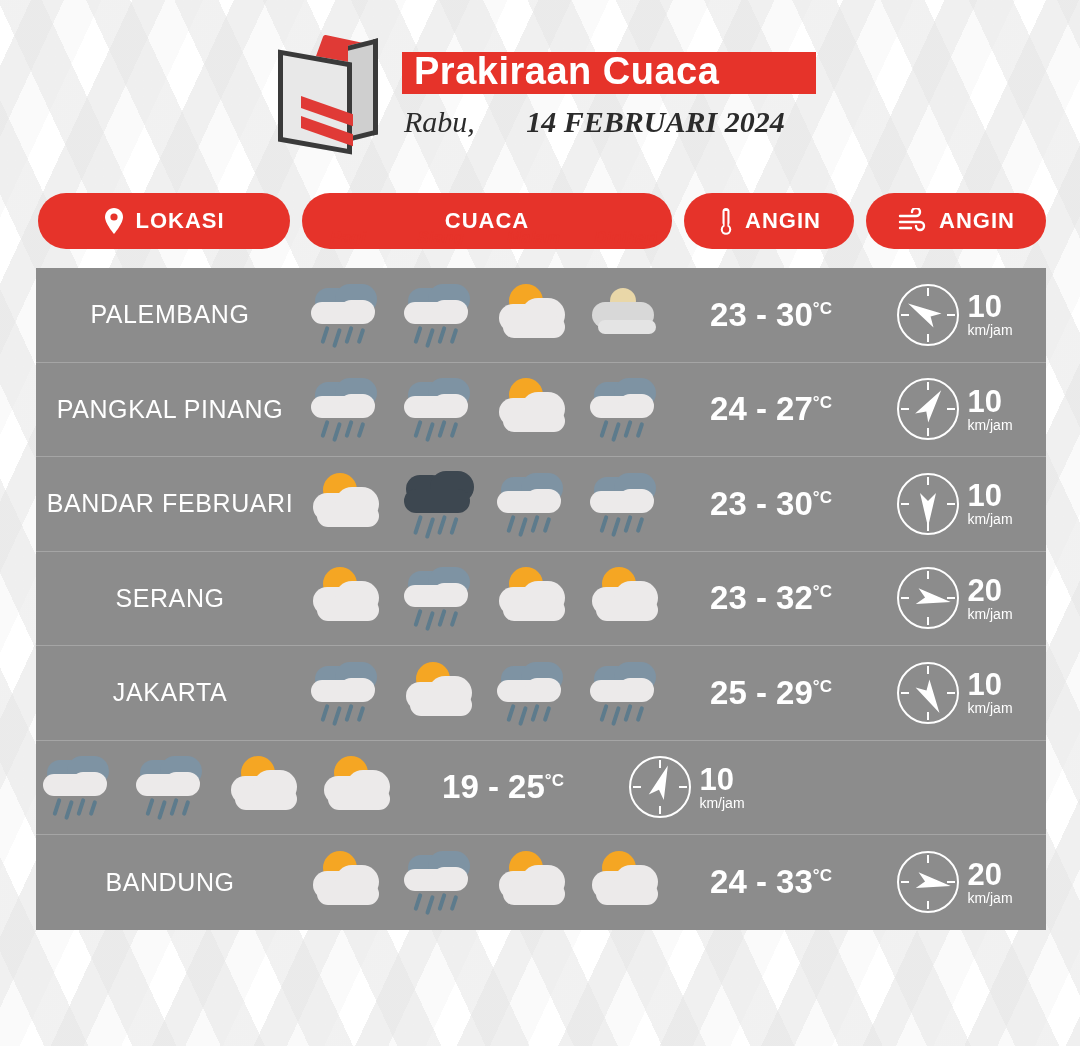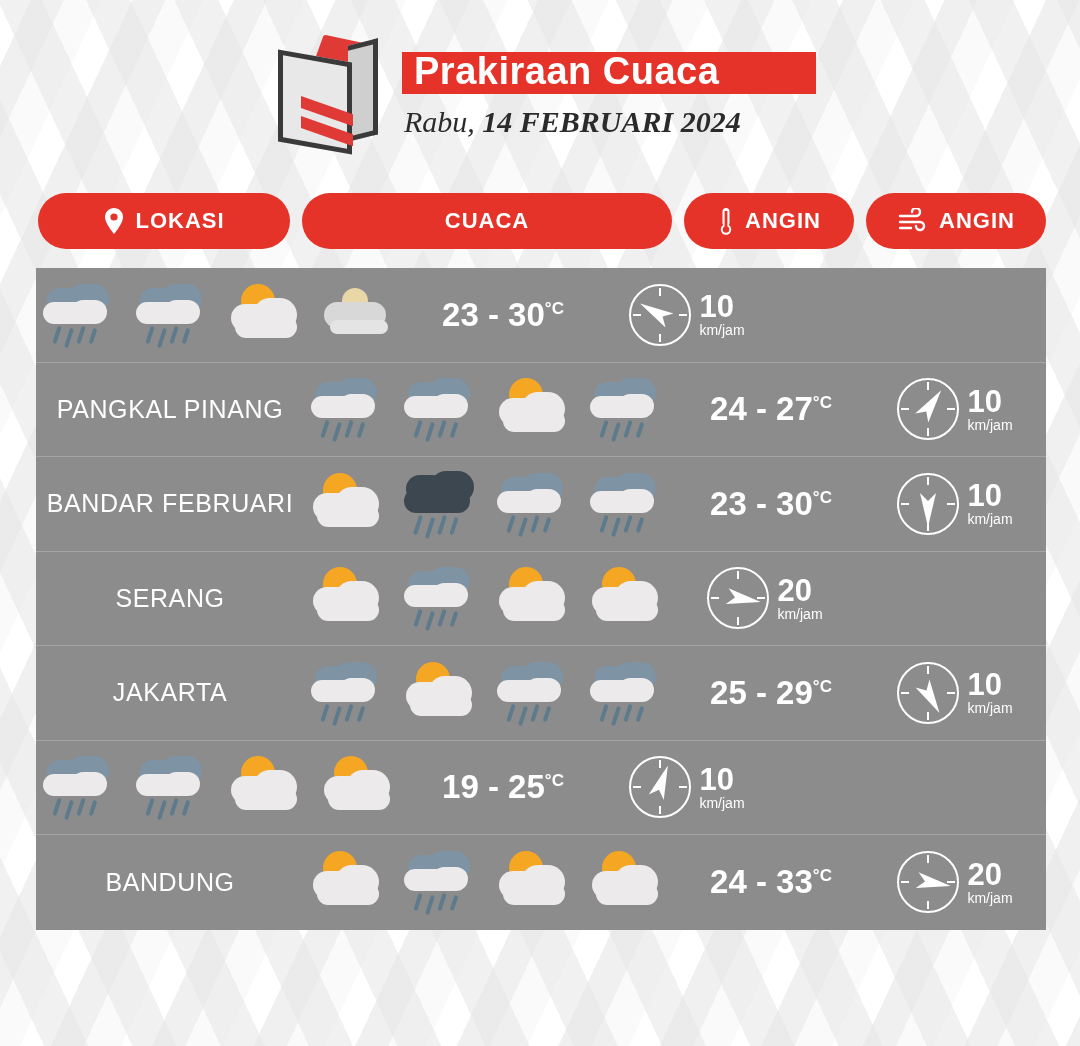--- a/index.html
+++ b/index.html
@@ -69,21 +69,21 @@
   .title-text{
     position:absolute; left:414px; top:50px;
     font-size:38px; font-weight:bold; color:#ffffff; letter-spacing:0.5px;
     font-family:"Liberation Sans", sans-serif;
   }
   .subtitle{
     position:absolute; left:404px; top:105px;
     font-size:30px; color:#2b2b2b; font-style:italic;
     font-family:"Liberation Serif", serif;
   }
-  .subtitle b { font-weight: bold; }
+  .subtitle b { font-weight: bold; margin-left: 44px; }
 
   
   .pill {
     position:absolute; background:#e6332a; border-radius:28px;
     color:#fff; display:flex; align-items:center; justify-content:center;
     gap:10px; font-weight:bold; letter-spacing:1px;
   }
   #pill-lokasi { left:38px; top:193px; width:252px; height:56px; font-size:22px; }
   #pill-cuaca  { left:302px; top:193px; width:370px; height:56px; }
   #pill-suhu   { left:684px; top:193px; width:170px; height:56px; font-size:22px; }
@@ -214,20 +214,21 @@
     <svg width="32" height="26" viewBox="0 0 32 26">
       <path d="M3 8h16a4 4 0 1 0-4-4" stroke="#fff" stroke-width="2.4" fill="none" stroke-linecap="round"></path>
       <path d="M3 14h20a4 4 0 1 1-4 4" stroke="#fff" stroke-width="2.4" fill="none" stroke-linecap="round"></path>
       <path d="M3 20h11" stroke="#fff" stroke-width="2.4" fill="none" stroke-linecap="round"></path>
     </svg>
     <span>ANGIN</span>
   </div>
 
   <div class="table" id="forecast-table">
       <div class="row">
+        <div class="loc">PALEMBANG</div>
         <div class="icons">
           <div class="wx">
             <div class="ic">
         <div class="cloud-d" style="left:10px;top:8px;width:36px;height:26px;"></div>
         <div class="cloud-d" style="left:30px;top:4px;width:42px;height:30px;"></div>
         <div class="cloud-l" style="left:6px;top:22px;width:54px;height:22px;"></div>
         <div class="cloud-l" style="left:34px;top:20px;width:36px;height:24px;"></div>
         <div class="rain" style="left:18px;top:46px;height:18px;"></div>
         <div class="rain" style="left:30px;top:48px;height:20px;"></div>
         <div class="rain" style="left:42px;top:46px;height:18px;"></div>
@@ -447,20 +448,21 @@
           </div>
           <div class="wx">
             <div class="ic">
         <div class="sun" style="left:18px;top:4px;width:34px;height:34px;"></div>
         <div class="cloud-l" style="left:8px;top:24px;width:40px;height:28px;"></div>
         <div class="cloud-l" style="left:30px;top:18px;width:44px;height:34px;"></div>
         <div class="cloud-l" style="left:12px;top:36px;width:62px;height:22px;"></div>
       </div>
           </div>
         </div>
+        <div class="temp"><span>23 - 32</span><sup>°C</sup></div>
         <div class="wind">
           <div class="compass">
             <span class="tick t-n"></span>
             <span class="tick t-s"></span>
             <span class="tick t-w"></span>
             <span class="tick t-e"></span>
             <span class="needle">
               <svg width="62" height="62" viewBox="0 0 62 62" style="transform:rotate(100deg)">
                 <polygon points="31,8 39,42 31,34 23,42" fill="#ffffff"></polygon>
               </svg>

